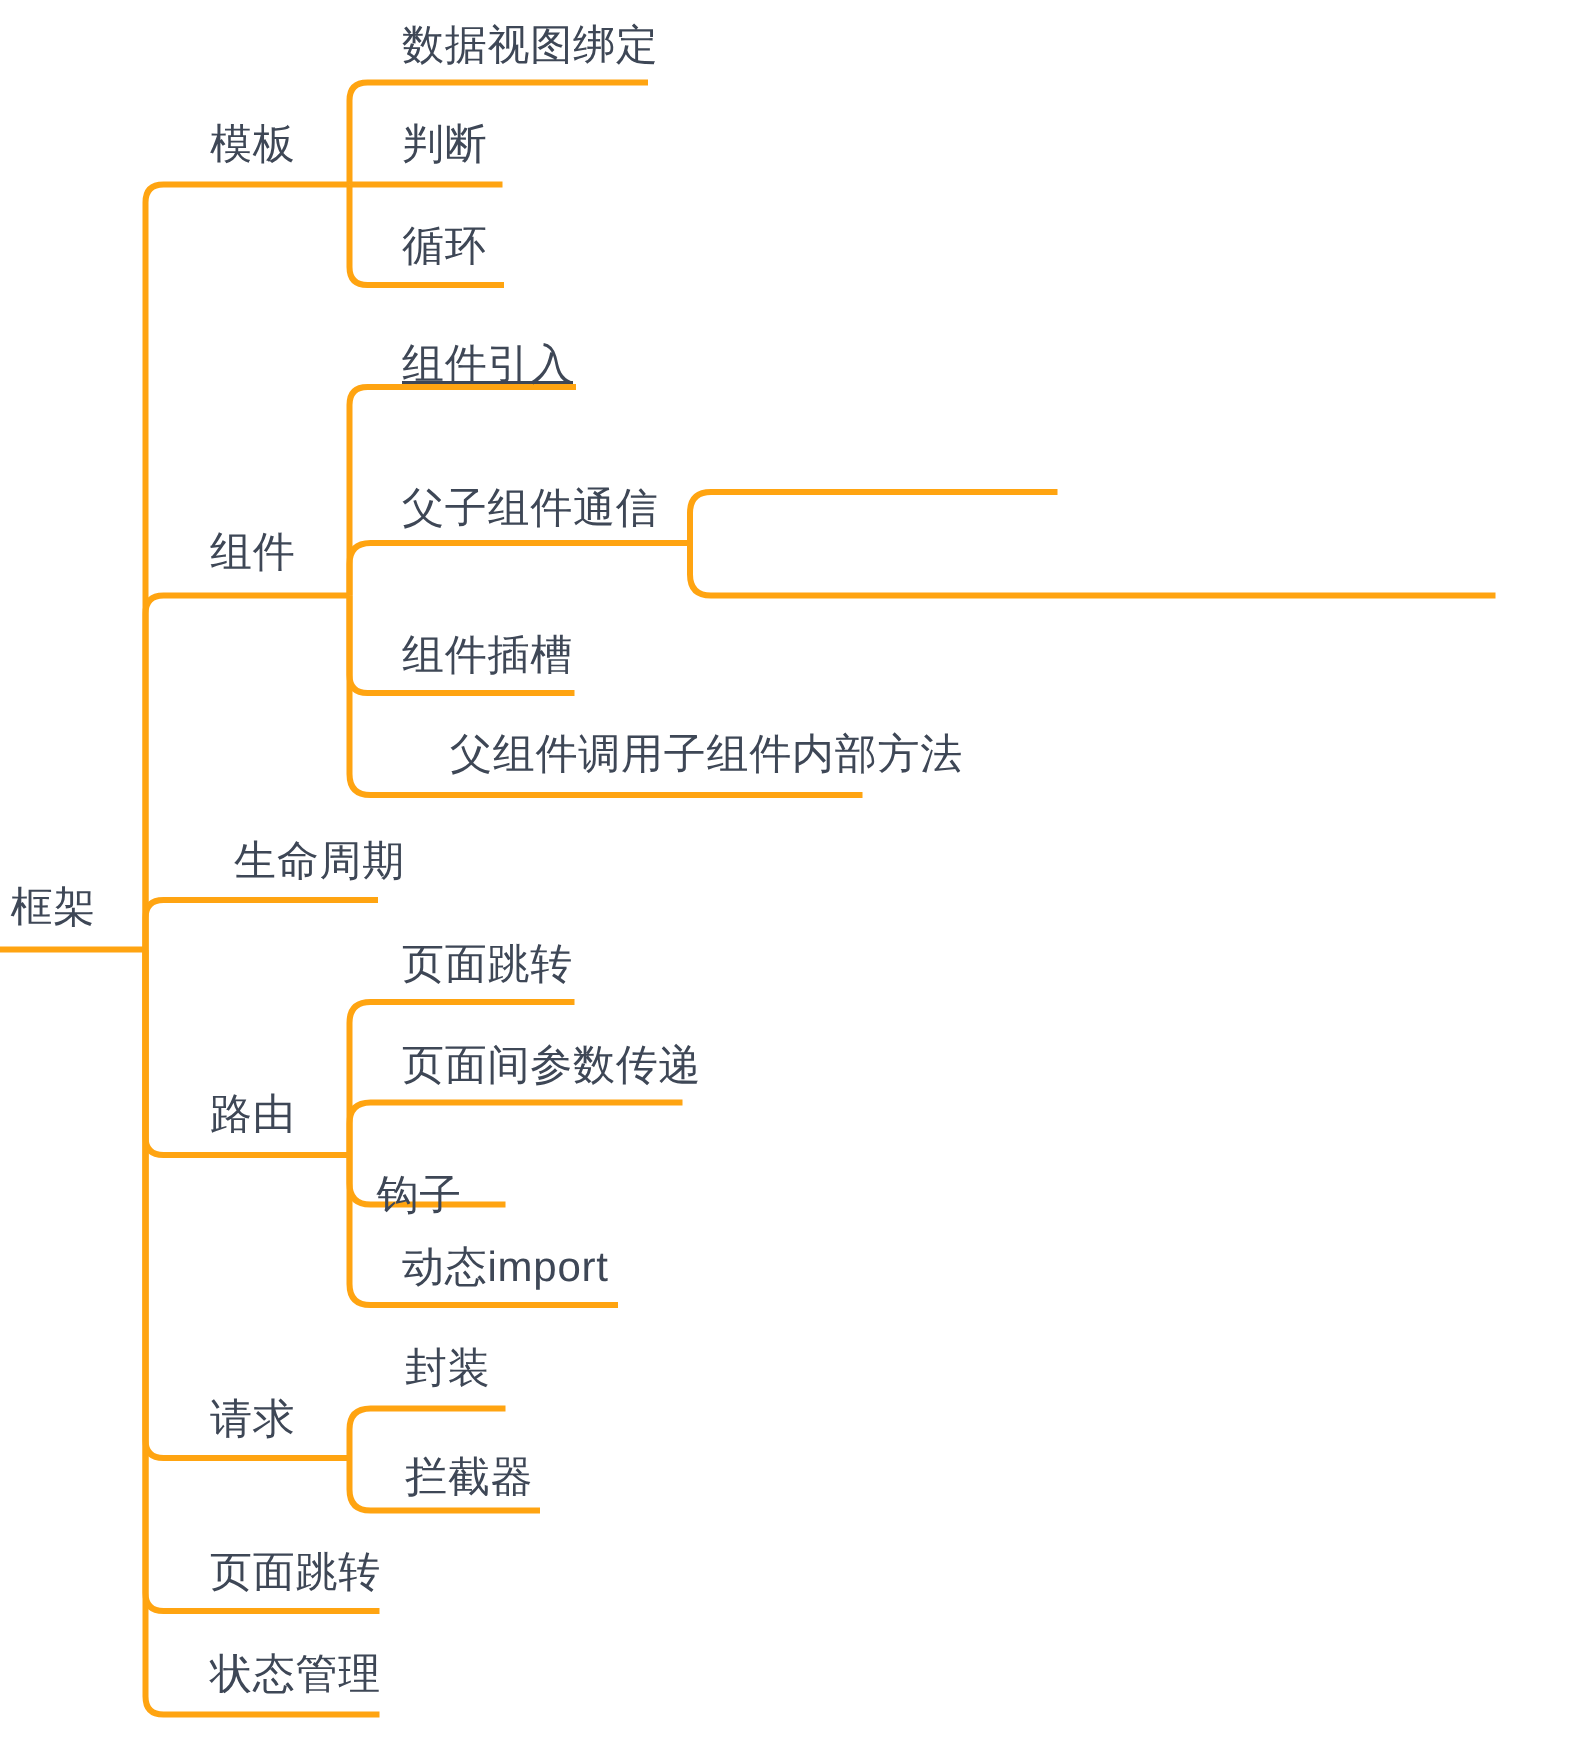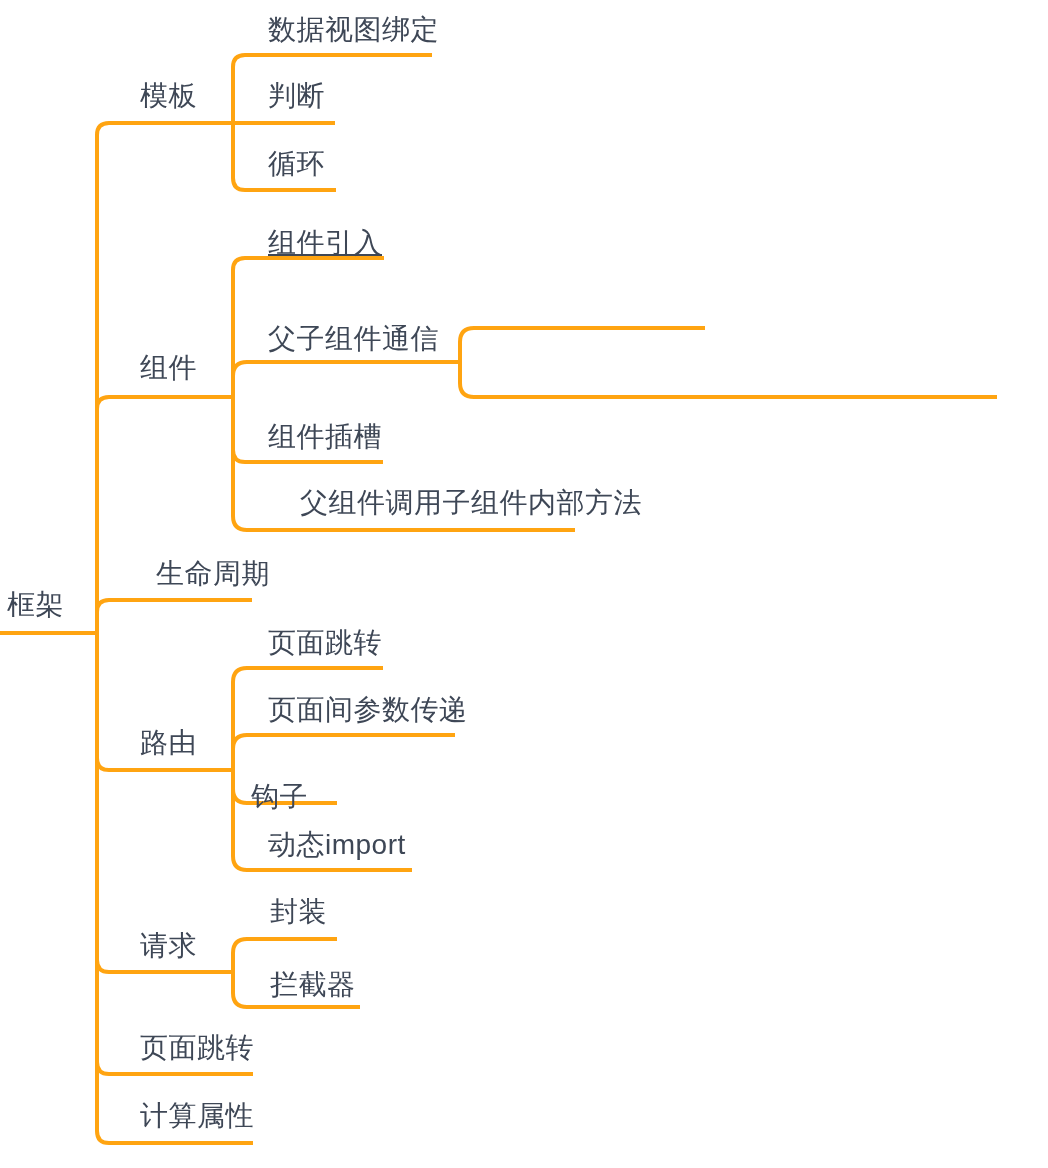--- a/index.html
+++ b/index.html
@@ -83,15 +83,15 @@
   <span class="label" style="left:268px; top:628px;">页面跳转</span>
   <span class="label" style="left:268px; top:695px;">页面间参数传递</span>
   <span class="label" style="left:251px; top:762px;margin-top:20px;">钩子</span>
   <span class="label" style="left:268px; top:830px;">动态import</span>
 
   <span class="label" style="left:140px; top:931px;">请求</span>
   <span class="label" style="left:270px; top:897px;">封装</span>
   <span class="label" style="left:270px; top:970px;">拦截器</span>
 
   <span class="label" style="left:140px; top:1033px;">页面跳转</span>
-  <span class="label" style="left:140px; top:1101px;">计算属性</span>
+  <span class="label" style="left:140px; top:1101px;">状态管理</span>
 
 </div>
 
 </body></html>

